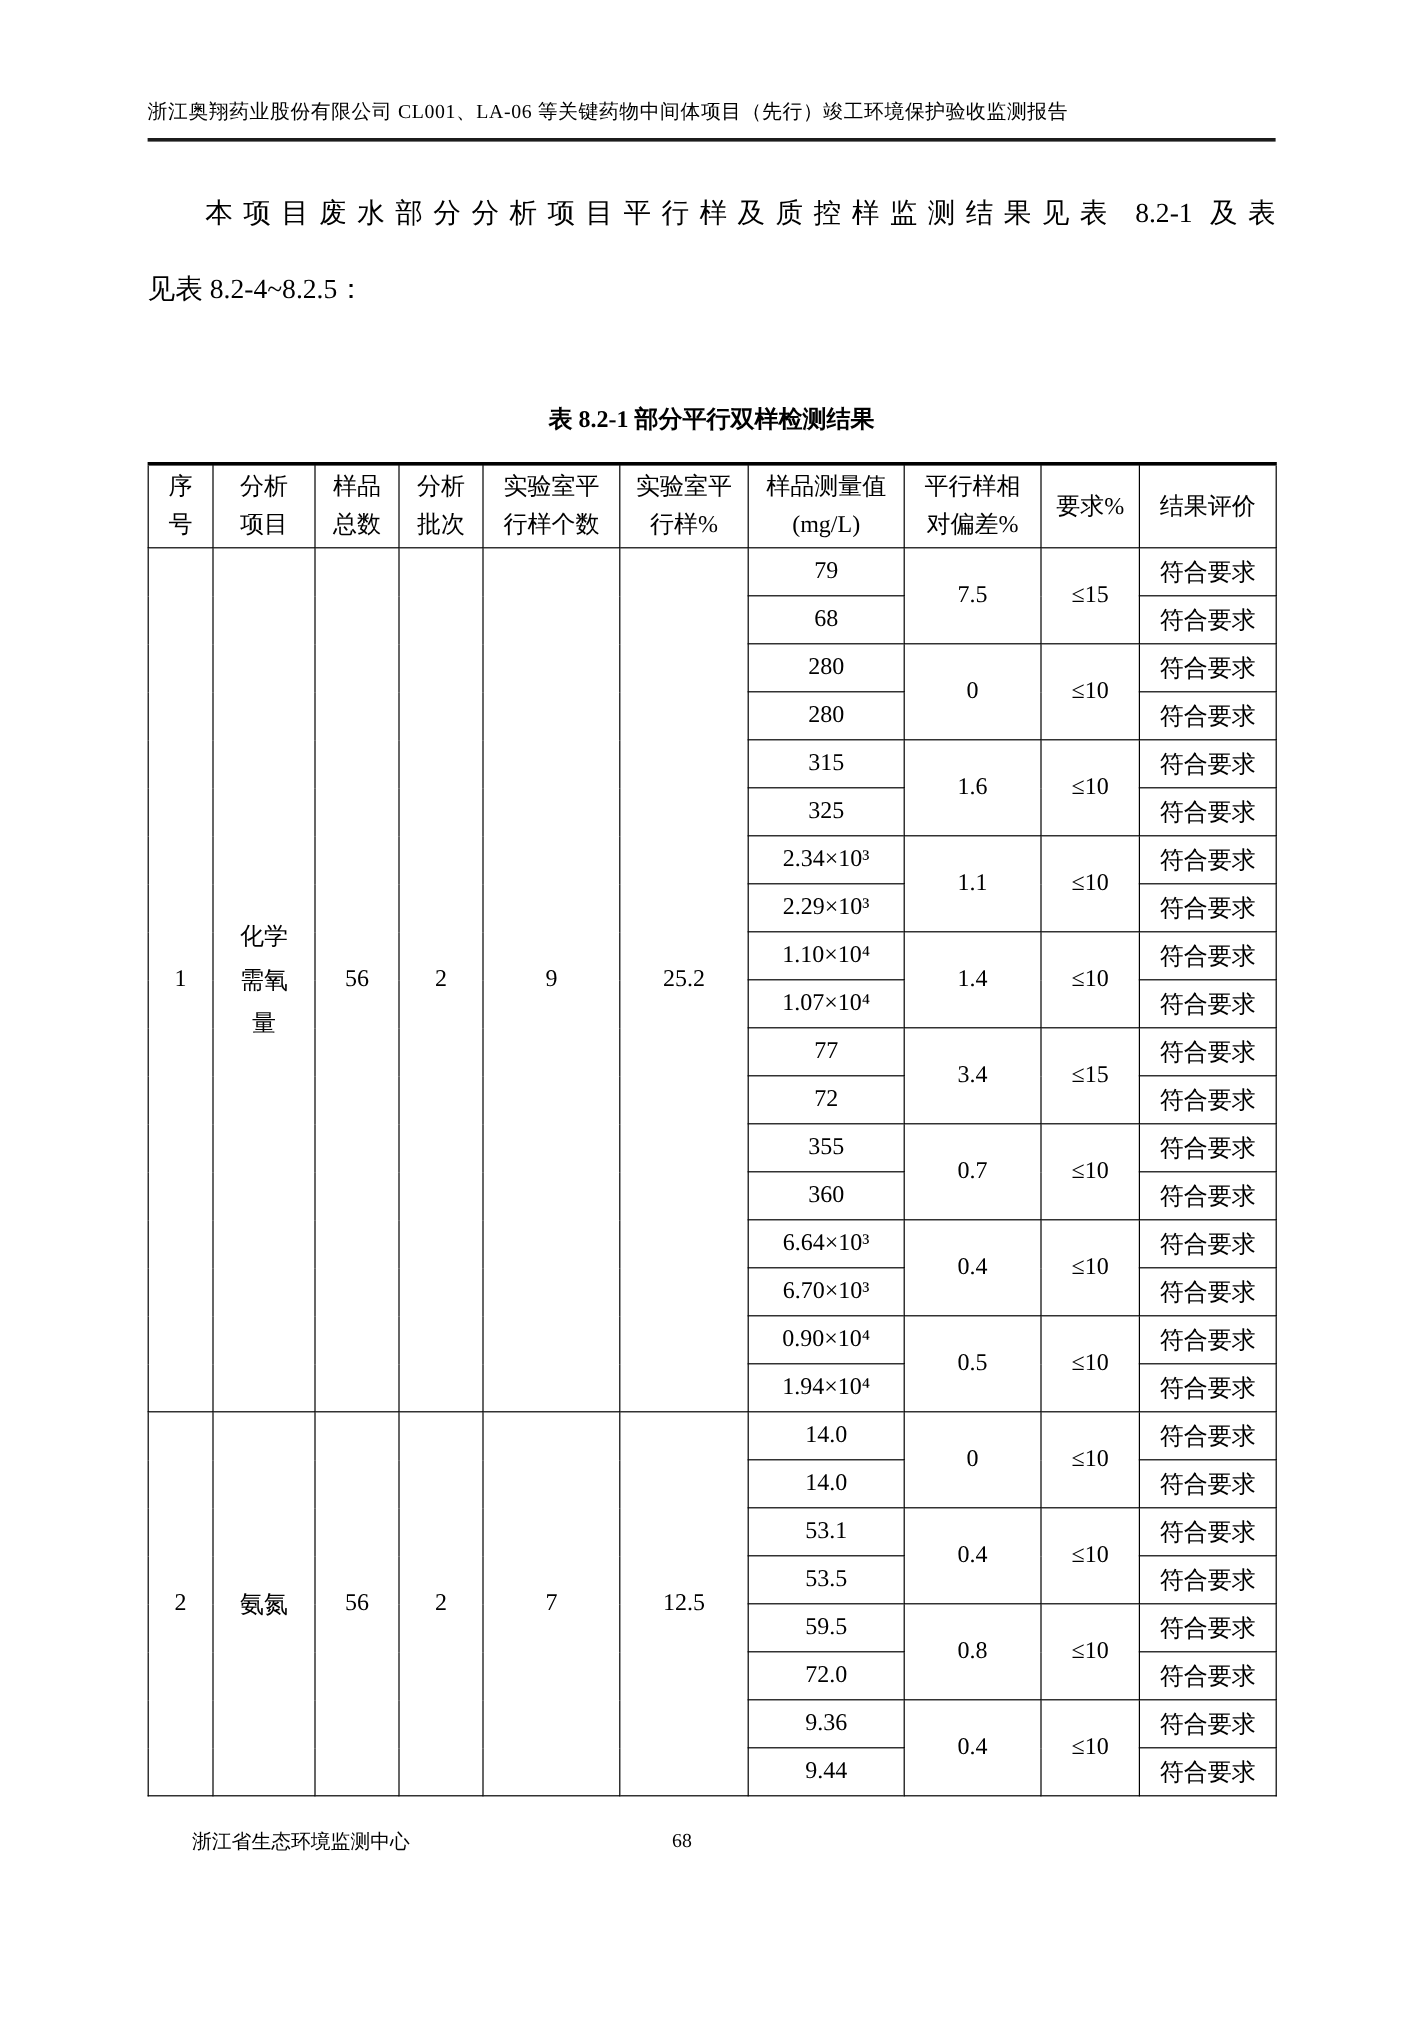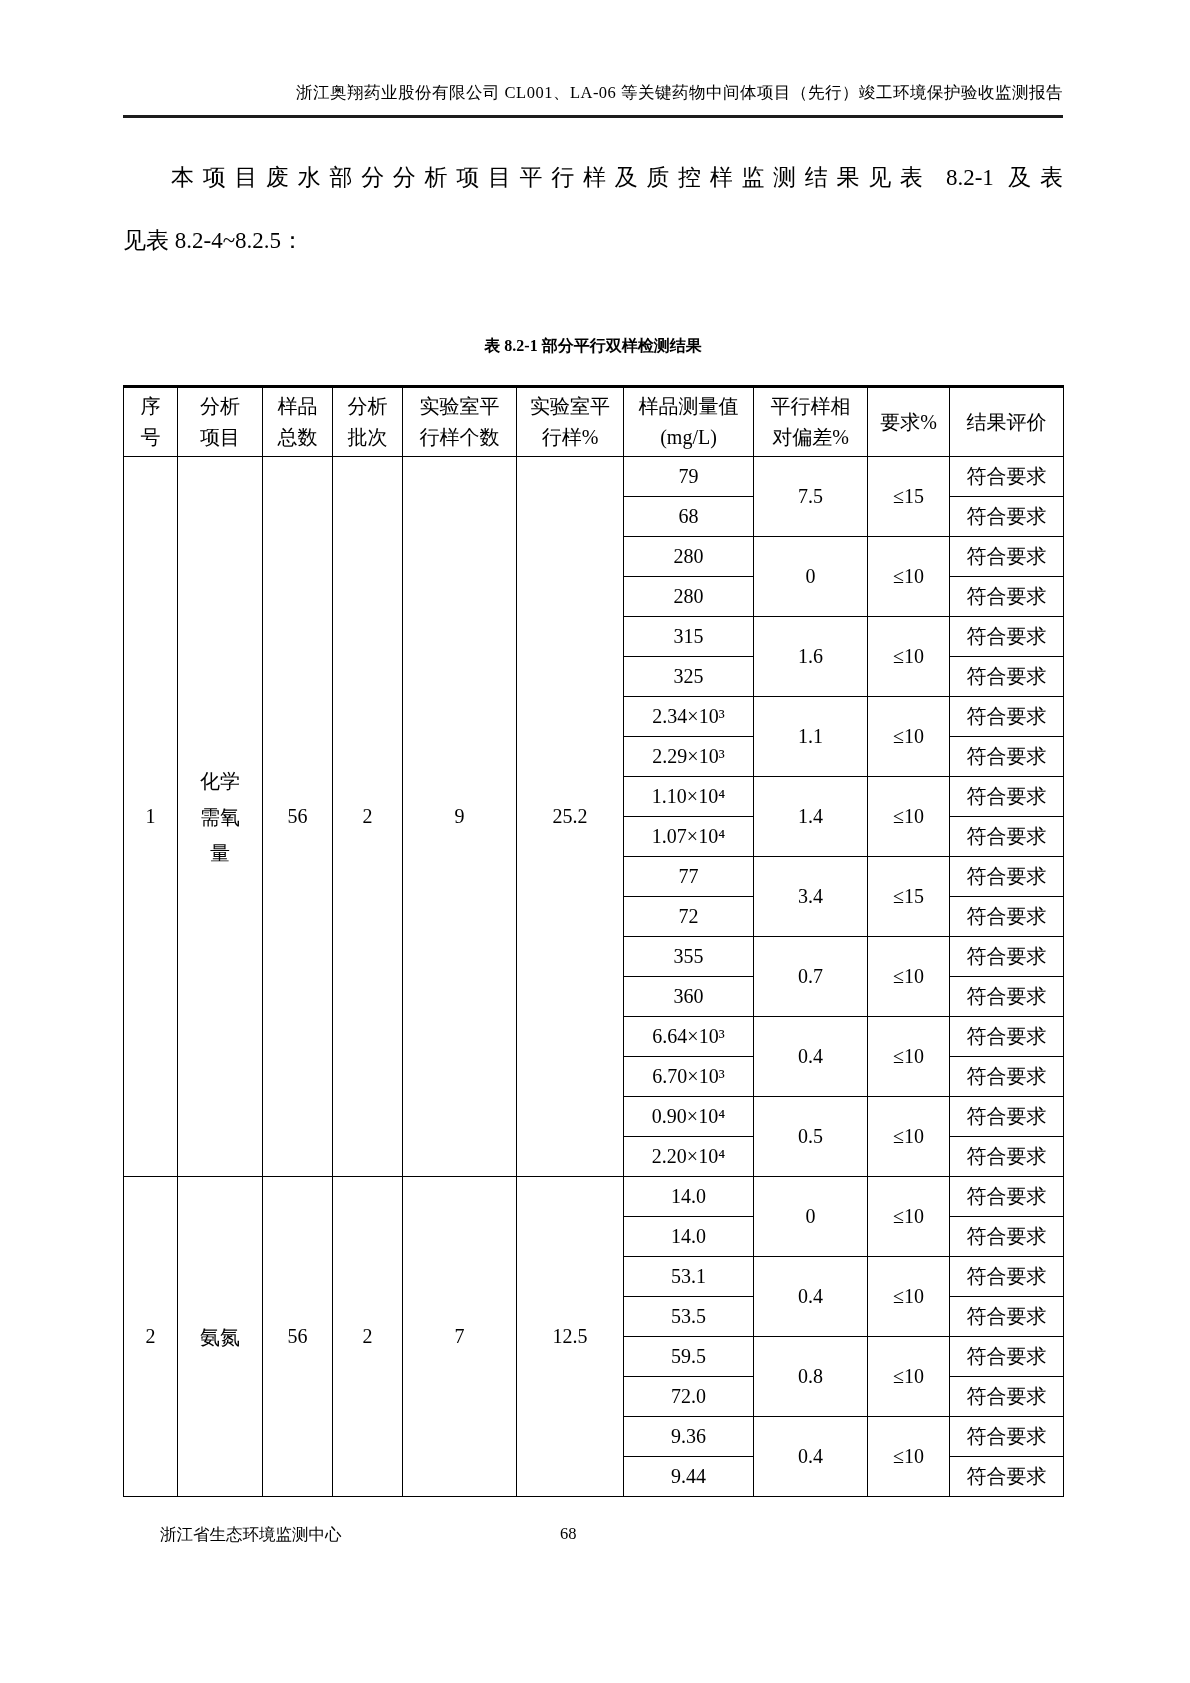--- a/index.html
+++ b/index.html
@@ -1,32 +1,32 @@
 <!DOCTYPE html>
 <html><head>
 <meta charset="utf-8">
 <style>
   html,body { margin:0; padding:0; background:#ffffff; }
   body { width:1190px; height:1683px; font-family:"Liberation Serif","DejaVu Serif",serif; color:#000; }
   .page { position:relative; width:1190px; height:1683px; background:#fff; overflow:hidden; }
 
   .doc-header {
     position:absolute; top:82px; left:123px; width:940px;
-    text-align:right; font-size:16.5px; letter-spacing:0.5px;
+    text-align:left; font-size:16.5px; letter-spacing:0.5px;
     padding-bottom:11px; border-bottom:3px solid #1c1c1c;
   }
 
   .para { position:absolute; top:146px; left:123px; width:940px; font-size:23px; }
   .para .pline { height:63px; line-height:63px; overflow:hidden; }
   .para .pline.justify { text-align:justify; text-align-last:justify; }
   .para .pline.indent { text-indent:48px; }
 
   .table-title {
     position:absolute; top:336px; left:123px; width:940px;
-    text-align:center; font-weight:bold; font-size:16px;
+    text-align:center; font-weight:bold; font-size:20px;
   }
 
   table.results {
     position:absolute; top:385px; left:123px; width:940px;
     border-collapse:collapse; table-layout:fixed;
     border-top:3px solid #000;
   }
   table.results th, table.results td {
     border:1px solid #000; text-align:center; vertical-align:middle;
     padding:0; font-weight:normal; font-size:20px; overflow:hidden;
@@ -178,21 +178,21 @@
           <td class="col-measured-value">6.70×10³</td>
           <td class="col-evaluation">符合要求</td>
         </tr>
         <tr>
           <td class="col-measured-value">0.90×10⁴</td>
           <td rowspan="2" class="col-deviation">0.5</td>
           <td rowspan="2" class="col-requirement">≤10</td>
           <td class="col-evaluation">符合要求</td>
         </tr>
         <tr>
-          <td class="col-measured-value">2.20×10⁴</td>
+          <td class="col-measured-value">1.94×10⁴</td>
           <td class="col-evaluation">符合要求</td>
         </tr>
         <tr>
           <td rowspan="8" class="col-no">2</td>
           <td rowspan="8" class="col-item">氨氮</td>
           <td rowspan="8" class="col-total">56</td>
           <td rowspan="8" class="col-batches">2</td>
           <td rowspan="8" class="col-parallel-count">7</td>
           <td rowspan="8" class="col-parallel-pct">12.5</td>
           <td class="col-measured-value">14.0</td>

